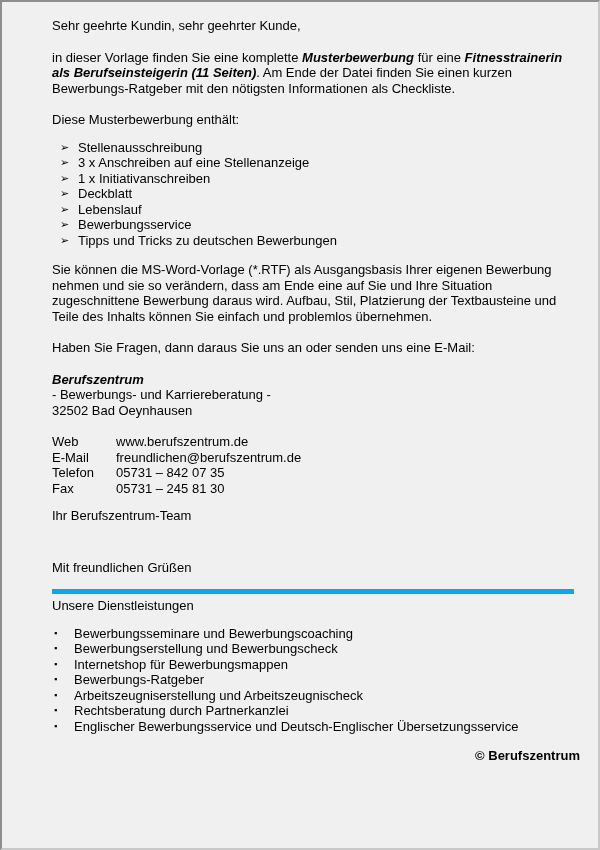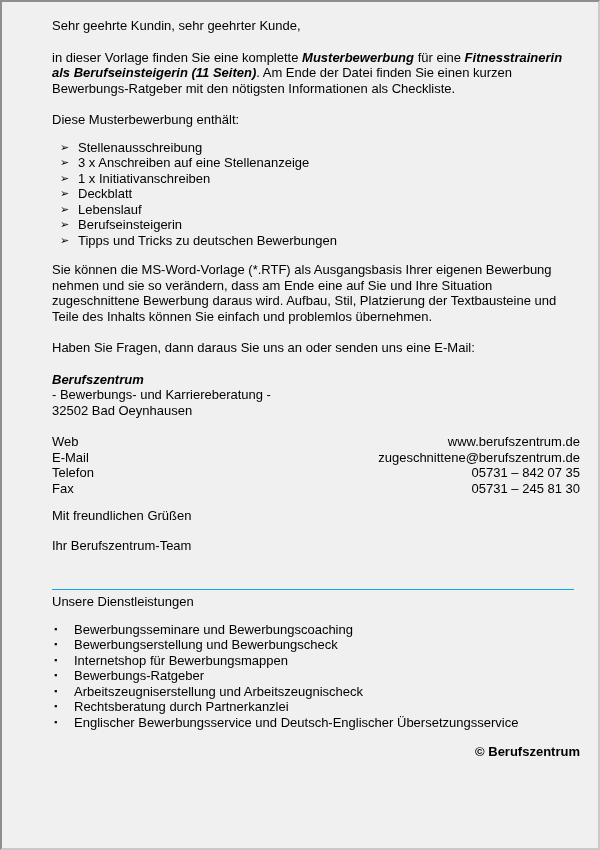--- a/index.html
+++ b/index.html
@@ -34,29 +34,29 @@
     font-size: 11px;
     line-height: 15.5px;
   }
   .arrow-row .itext { flex: 1; }
 
   
   .company-block { margin: 0 0 16px 0; }
 
   
   .contact { margin: 0 0 12px 0; }
-  .crow { display: flex; justify-content: space-between; }
+  .crow { display: flex; }
   .clabel { width: 64px; flex: 0 0 64px; }
 
   .regards { margin-bottom: 14px; }
   .team { margin-bottom: 36px; }
 
   
   .services-heading {
-    border-top: 1px solid #0ea5e9;
+    border-top: 5px solid #0ea5e9;
     padding-top: 4px;
     width: 522px;
   }
   .square-list { margin: 12px 0 14px 0; }
   .square-row { display: flex; padding-left: 2px; }
   .square-row .bullet {
     width: 20px;
     flex: 0 0 20px;
     font-size: 9px;
     line-height: 15.5px;
@@ -114,21 +114,21 @@
     <div class="arrow-row">
         <span class="bullet">➢</span>
         <span class="itext">Deckblatt</span>
       </div>
     <div class="arrow-row">
         <span class="bullet">➢</span>
         <span class="itext">Lebenslauf</span>
       </div>
     <div class="arrow-row">
         <span class="bullet">➢</span>
-        <span class="itext">Berufseinsteigerin</span>
+        <span class="itext">Bewerbungsservice</span>
       </div>
     <div class="arrow-row">
         <span class="bullet">➢</span>
         <span class="itext">Tipps und Tricks zu deutschen Bewerbungen</span>
       </div>
   </div>
 
   <p class="para">Sie können die MS-Word-Vorlage (*.RTF) als Ausgangsbasis Ihrer eigenen Bewerbung nehmen und sie so verändern, dass am Ende eine auf Sie und Ihre Situation zugeschnittene Bewerbung daraus wird. Aufbau, Stil, Platzierung der Textbausteine und Teile des Inhalts können Sie einfach und problemlos übernehmen.</p>
 
   <p class="para">Haben Sie Fragen, dann daraus Sie uns an oder senden uns eine E-Mail:</p>
@@ -139,34 +139,34 @@
     <div>32502 Bad Oeynhausen</div>
   </div>
 
   <div class="contact">
     <div class="crow">
         <span class="clabel">Web</span>
         <span class="cvalue">www.berufszentrum.de</span>
       </div>
     <div class="crow">
         <span class="clabel">E-Mail</span>
-        <span class="cvalue">zugeschnittene@berufszentrum.de</span>
+        <span class="cvalue">freundlichen@berufszentrum.de</span>
       </div>
     <div class="crow">
         <span class="clabel">Telefon</span>
         <span class="cvalue">05731 – 842 07 35</span>
       </div>
     <div class="crow">
         <span class="clabel">Fax</span>
         <span class="cvalue">05731 – 245 81 30</span>
       </div>
   </div>
 
+  <p class="para team">Ihr Berufszentrum-Team</p>
   <p class="para regards">Mit freundlichen Grüßen</p>
-  <p class="para team">Ihr Berufszentrum-Team</p>
 
   <div class="services">
     <div class="services-heading">Unsere Dienstleistungen</div>
     <div class="square-list">
       <div class="square-row">
           <span class="bullet">▪</span>
           <span class="itext">Bewerbungsseminare und Bewerbungscoaching</span>
         </div>
       <div class="square-row">
           <span class="bullet">▪</span>

